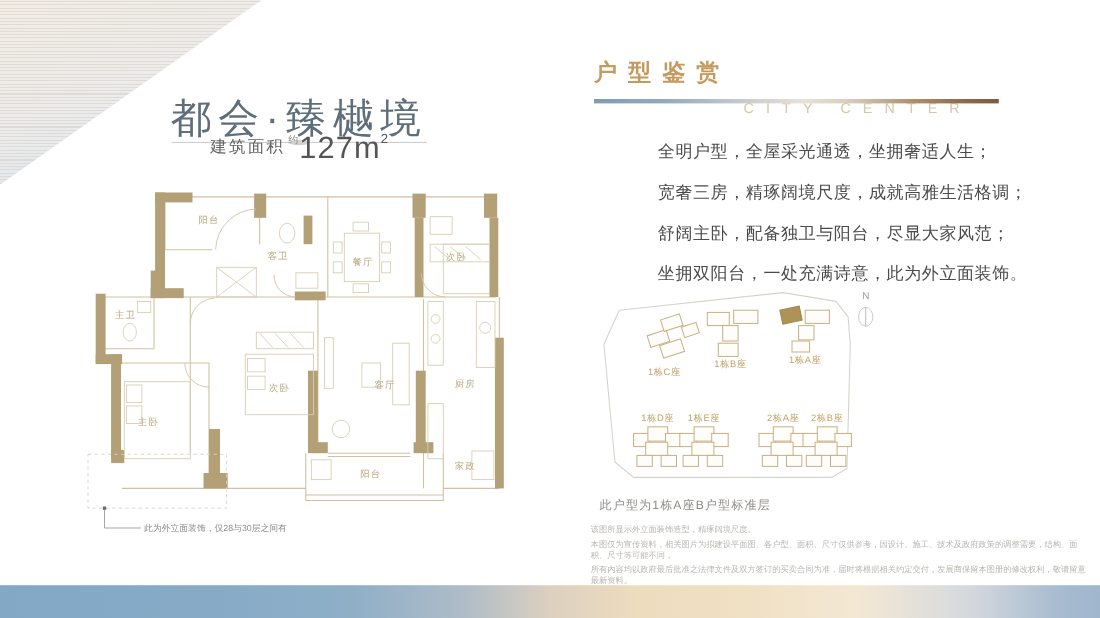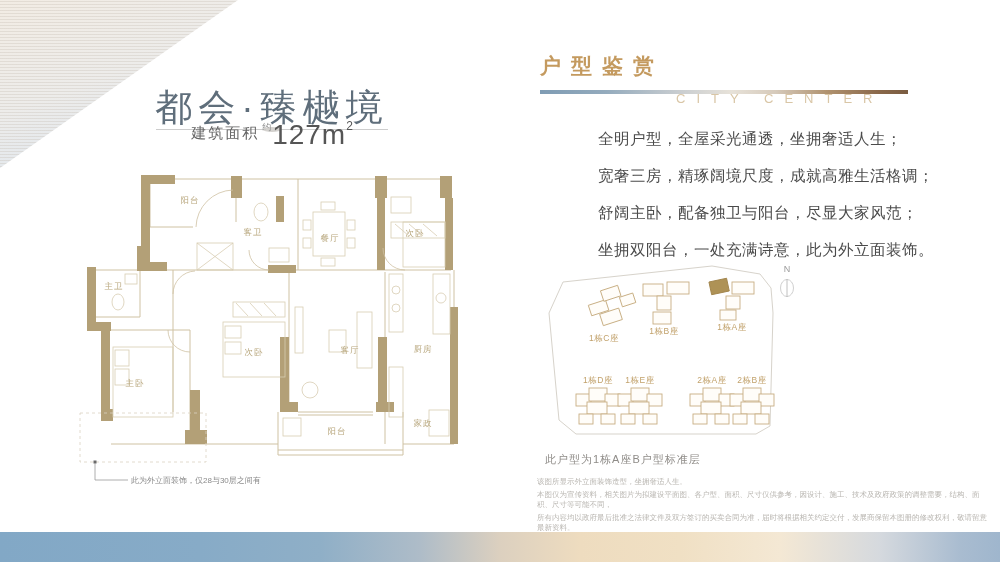--- a/index.html
+++ b/index.html
@@ -263,19 +263,19 @@
     <g>
       <text class="north-label" x="247" y="14" text-anchor="middle">N</text>
       <ellipse cx="247" cy="30" rx="6.5" ry="8.5" fill="none" stroke="#c9c9c9" stroke-width="0.9"></ellipse>
       <path d="M247,21 V39" stroke="#b9b9b9" stroke-width="0.9"></path>
     </g>
   </svg>
 
   <div class="site-caption">此户型为1栋A座B户型标准层</div>
 
   <div class="disclaimer">
-    <p>该图所显示外立面装饰造型，坐拥奢适人生。</p>
+    <p>该图所显示外立面装饰造型，精琢阔境尺度。</p>
     <p>本图仅为宣传资料，相关图片为拟建设平面图、各户型、面积、尺寸仅供参考，因设计、施工、技术及政府政策的调整需要，结构、面积、尺寸等可能不同，</p>
     <p>所有内容均以政府最后批准之法律文件及双方签订的买卖合同为准，届时将根据相关约定交付，发展商保留本图册的修改权利，敬请留意最新资料。</p>
   </div>
 
   <div class="bottom-bar"></div>
 </div>
 
 </body></html>

